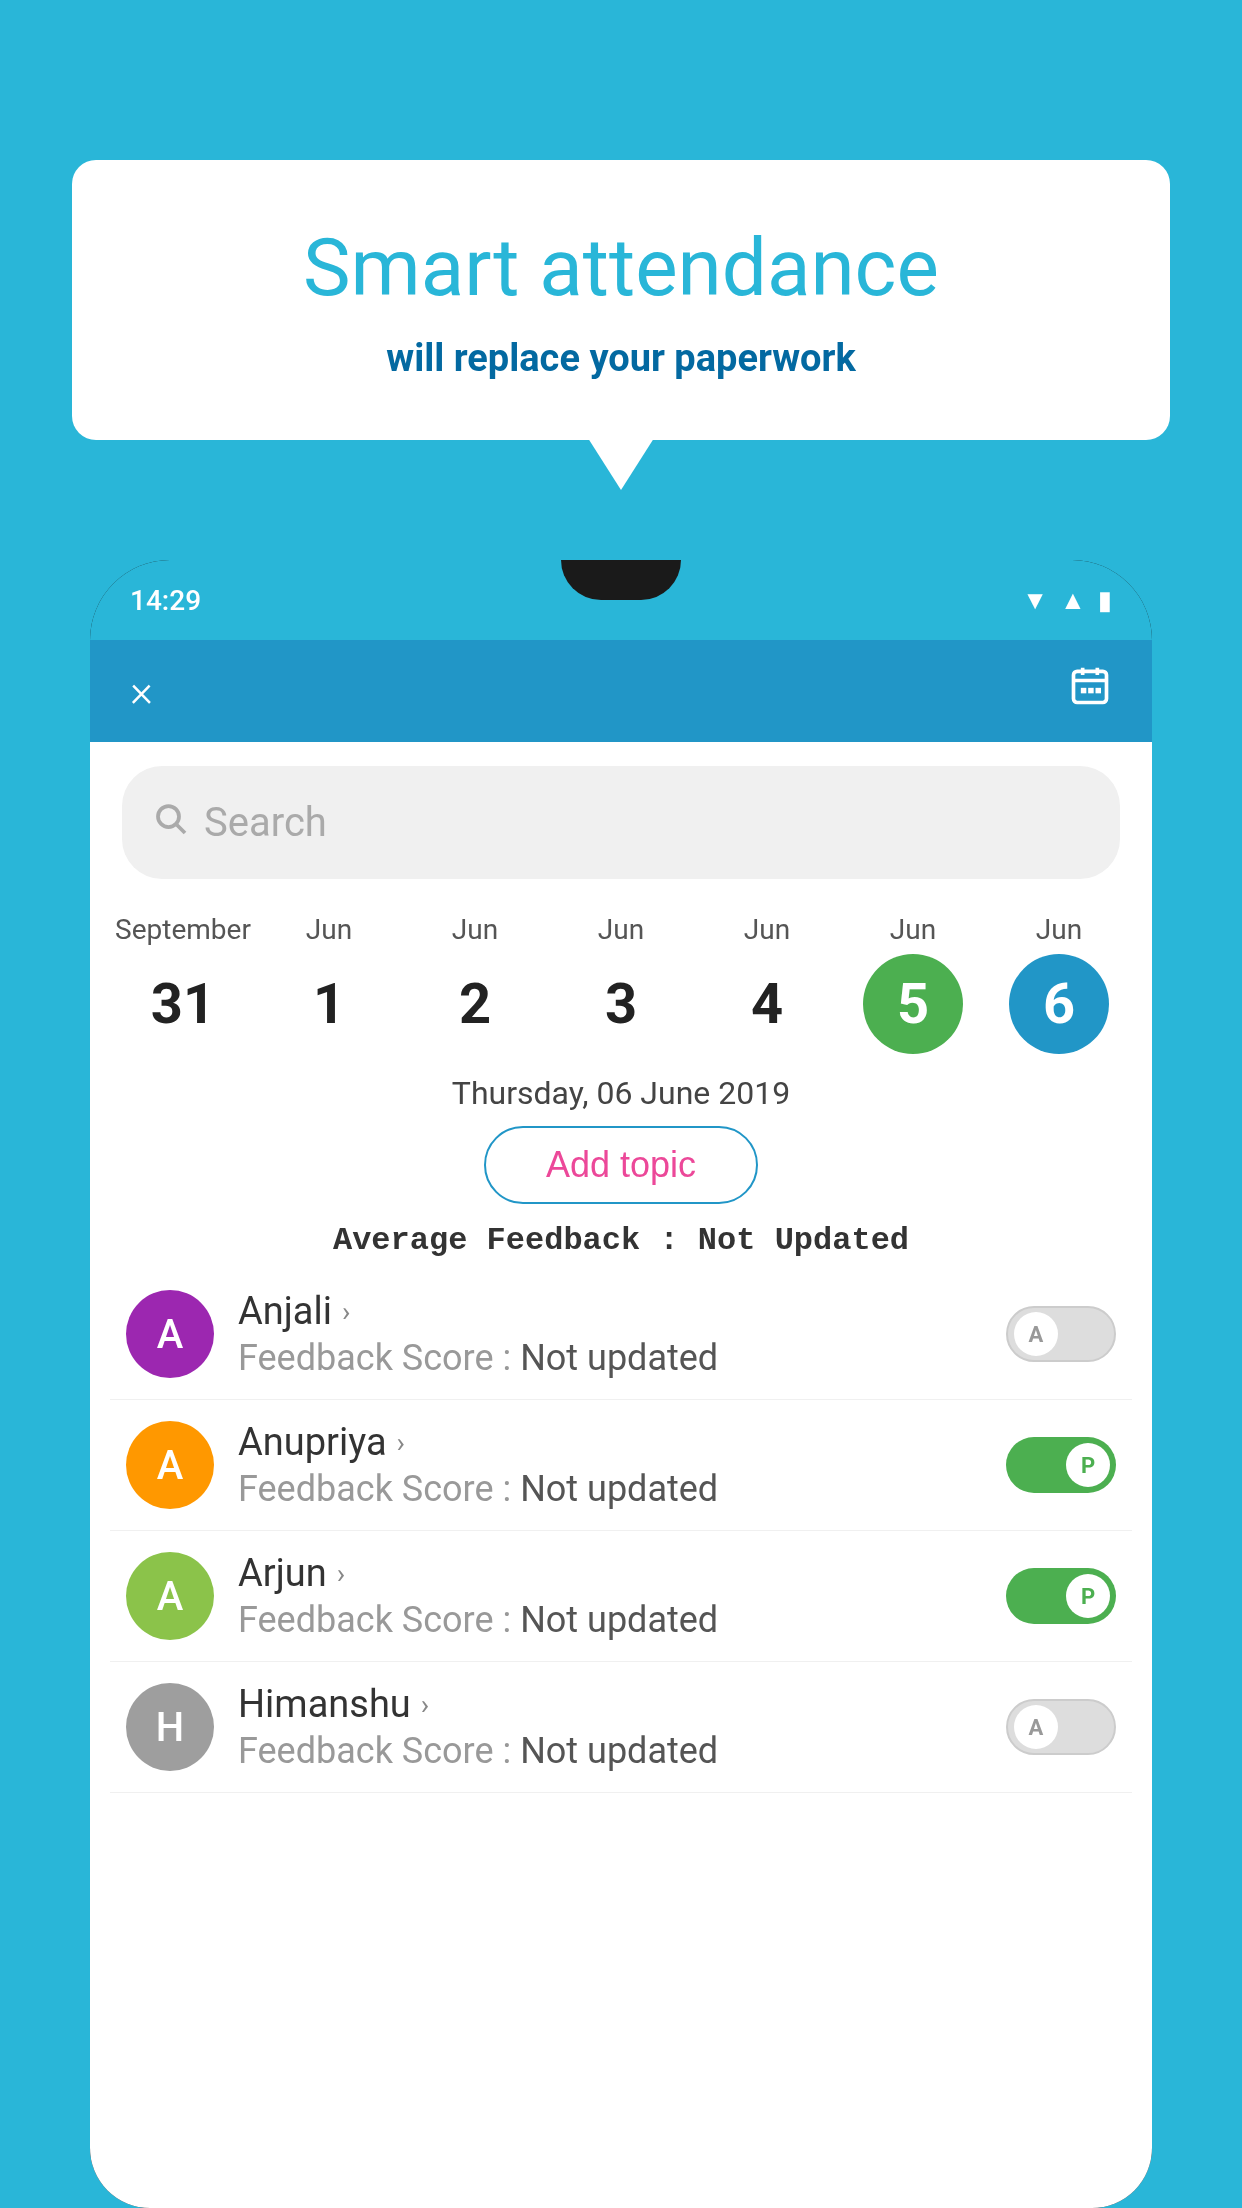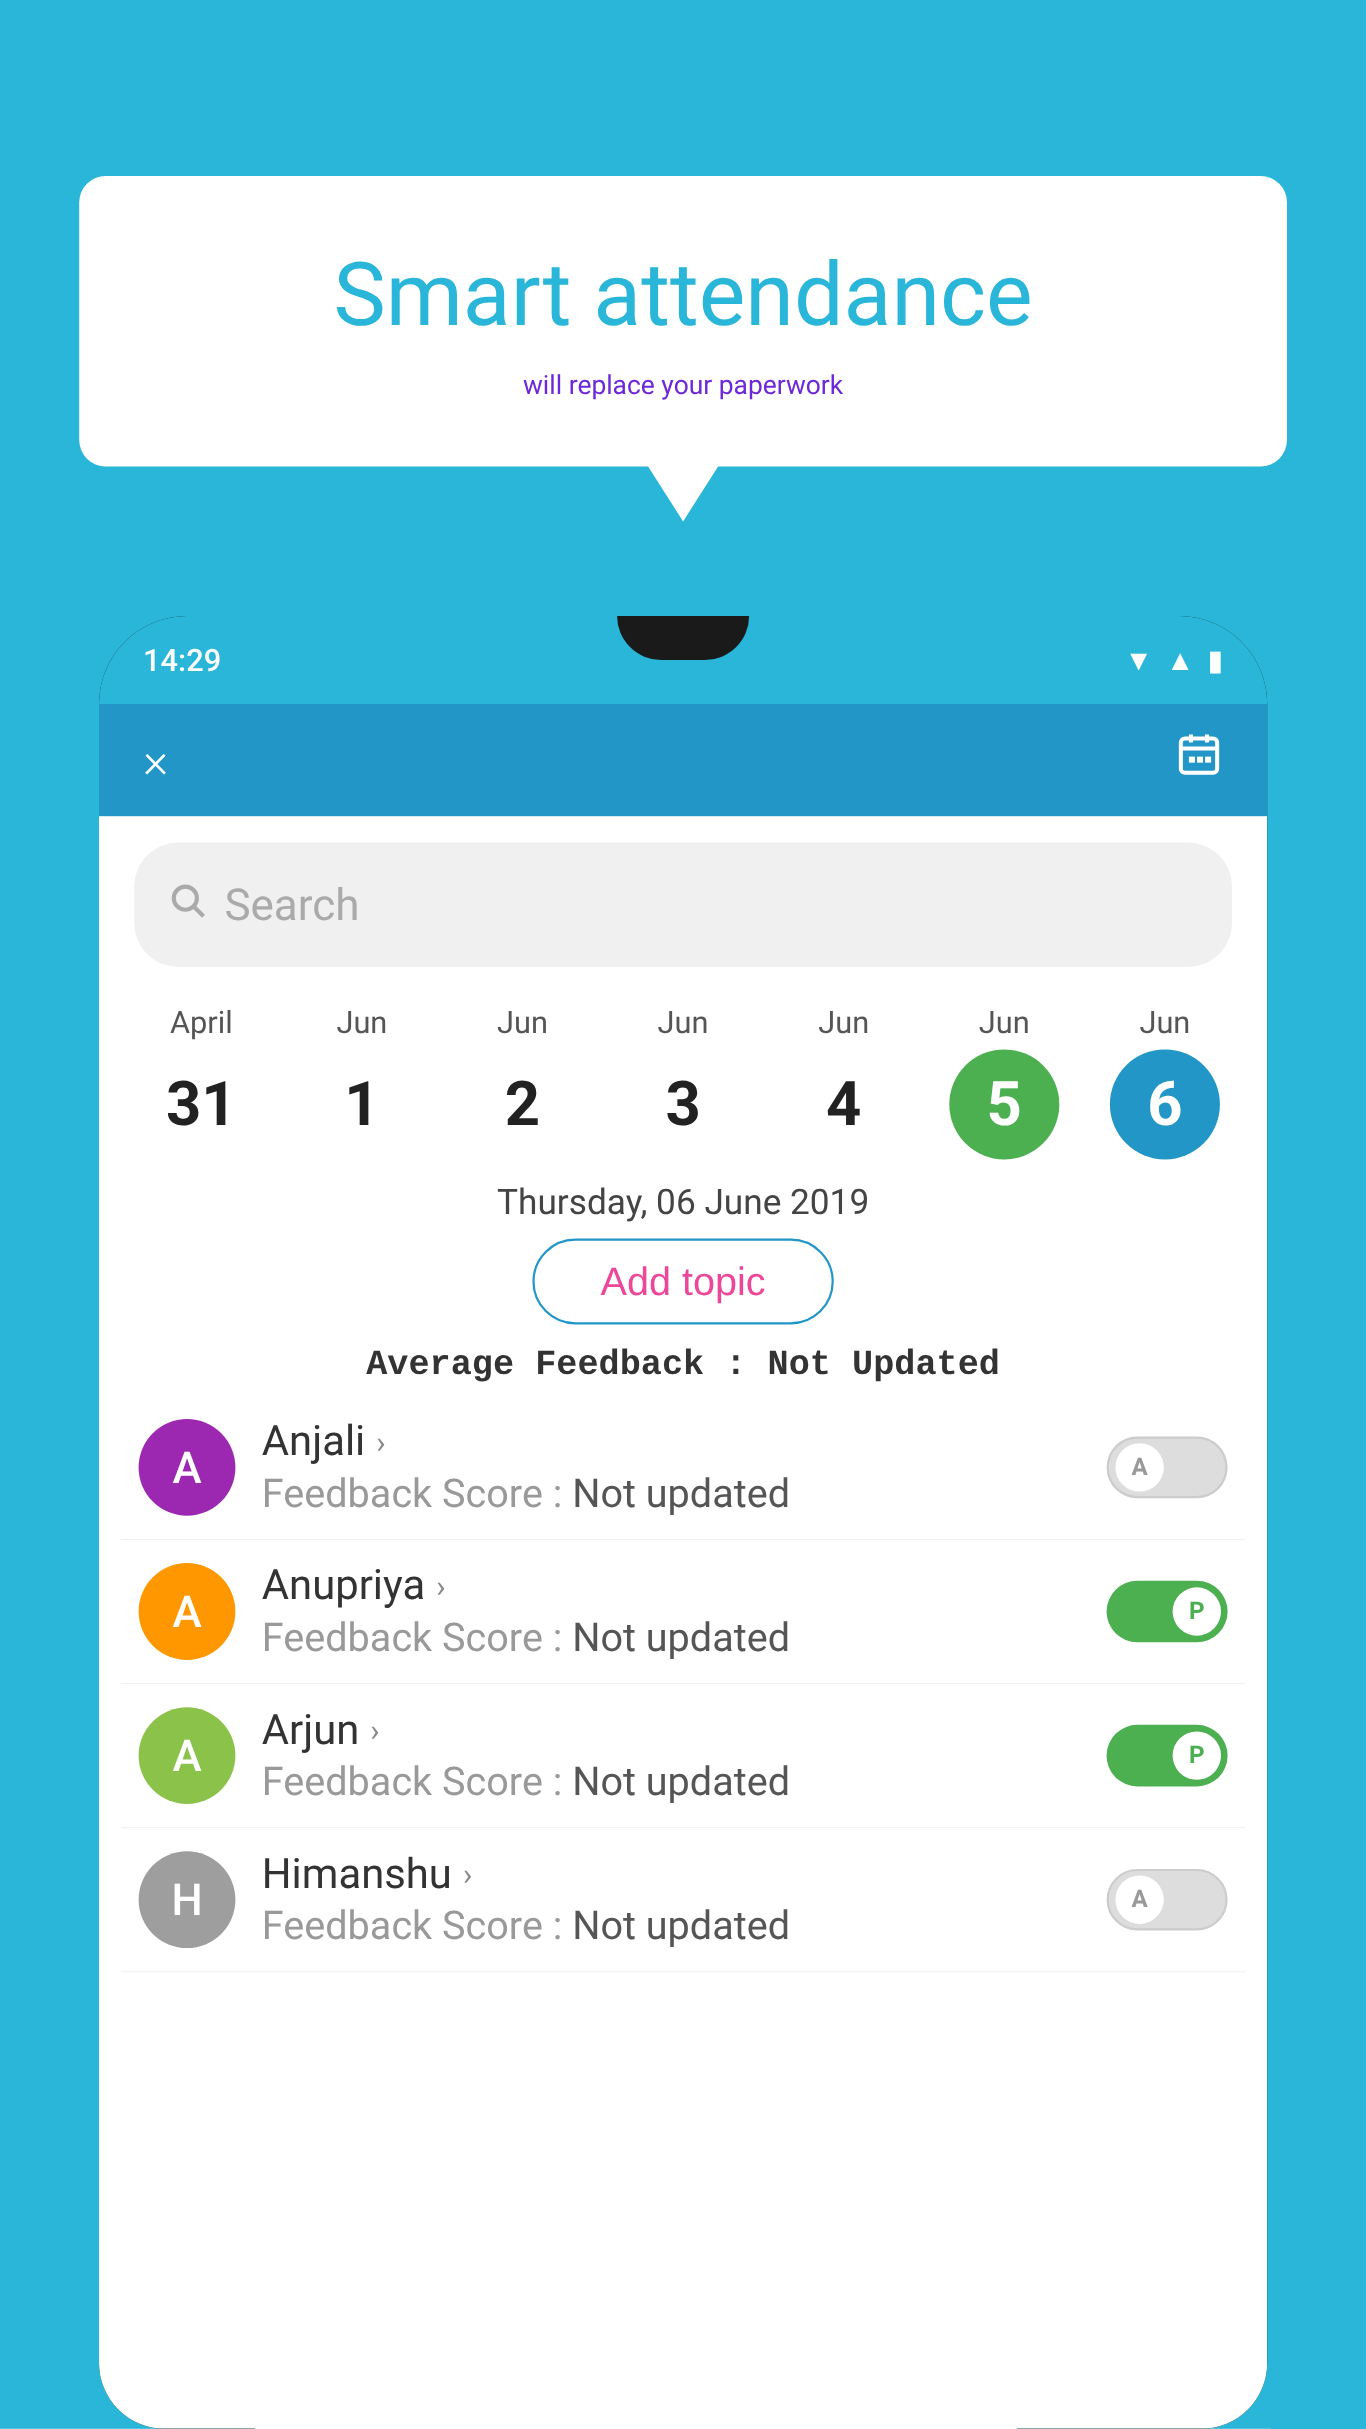--- a/index.html
+++ b/index.html
@@ -36,23 +36,23 @@
       border-right: 35px solid transparent;
       border-top: 55px solid white;
     }
     .bubble-title {
       font-size: 80px;
       color: #29B6D8;
       font-weight: 400;
       line-height: 1.2;
     }
     .bubble-subtitle {
-      font-size: 24px;
-      color: #6d28d9;
-      font-weight: 400;
+      font-size: 38px;
+      color: #0369a1;
+      font-weight: 700;
       margin-top: 20px;
     }
 
     
     .phone-frame {
       position: absolute;
       top: 560px;
       left: 90px;
       right: 90px;
       bottom: 0;
@@ -349,21 +349,21 @@
         <svg width="36" height="36" viewBox="0 0 24 24" fill="none" stroke="#aaa" stroke-width="2.5">
           <circle cx="11" cy="11" r="7"></circle>
           <line x1="16.5" y1="16.5" x2="22" y2="22"></line>
         </svg>
       </span>
       <span class="search-text">Search</span>
     </div>
 
     <div class="calendar-strip">
     <div class="cal-day">
-          <span class="cal-month">April</span>
+          <span class="cal-month">September</span>
           <span class="cal-num">31</span>
         </div>
         <div class="cal-day">
           <span class="cal-month">Jun</span>
           <span class="cal-num">1</span>
         </div>
         <div class="cal-day">
           <span class="cal-month">Jun</span>
           <span class="cal-num">2</span>
         </div>

